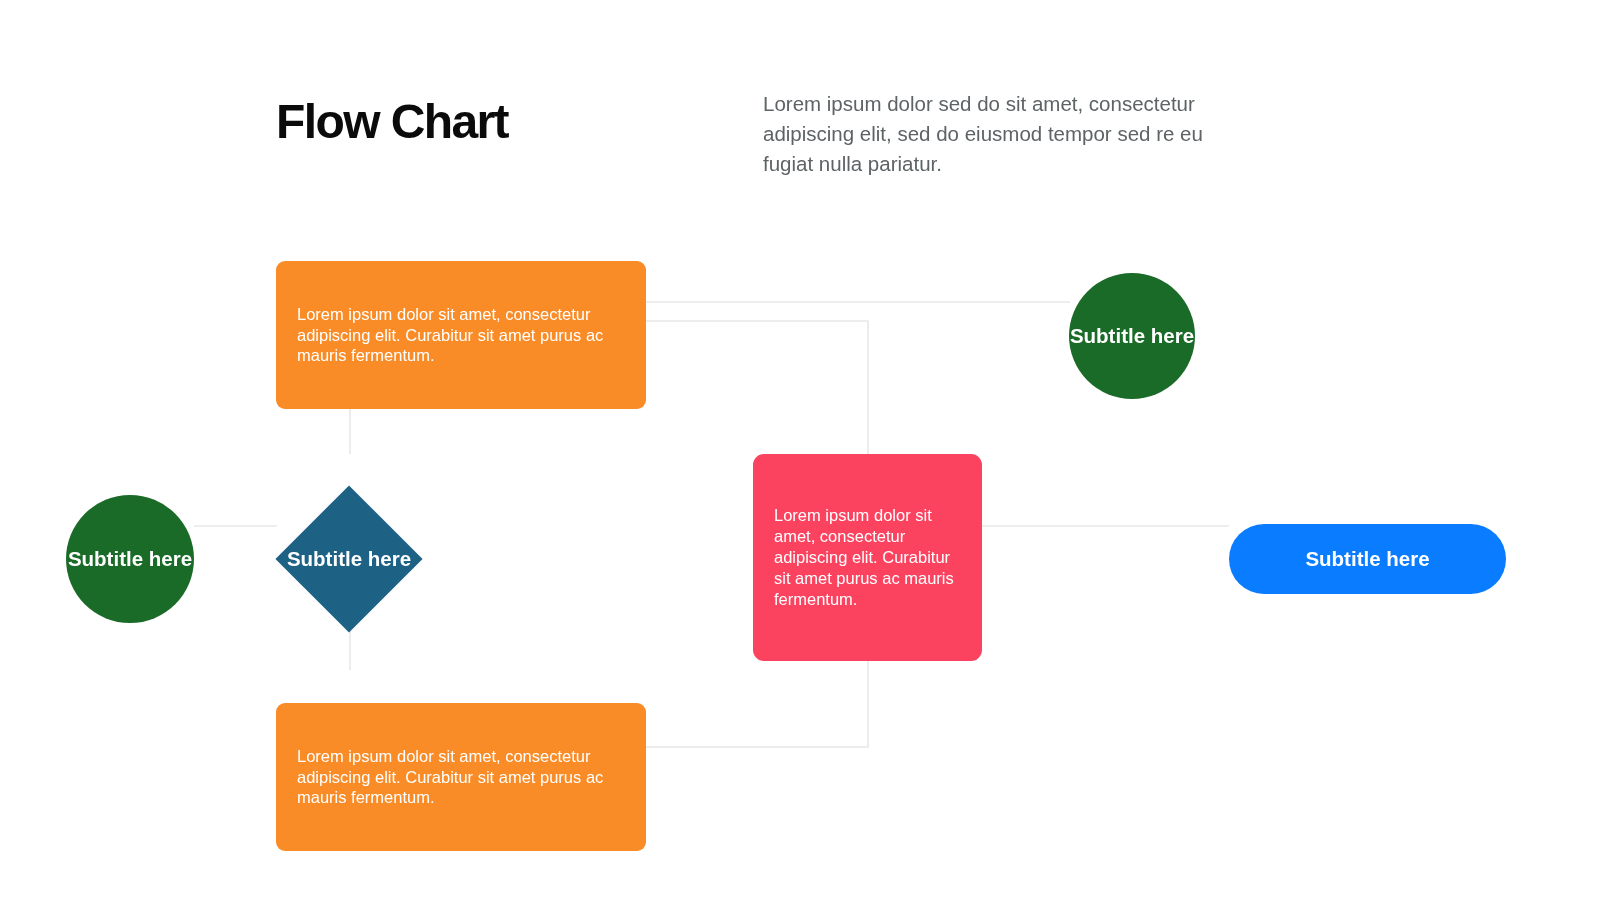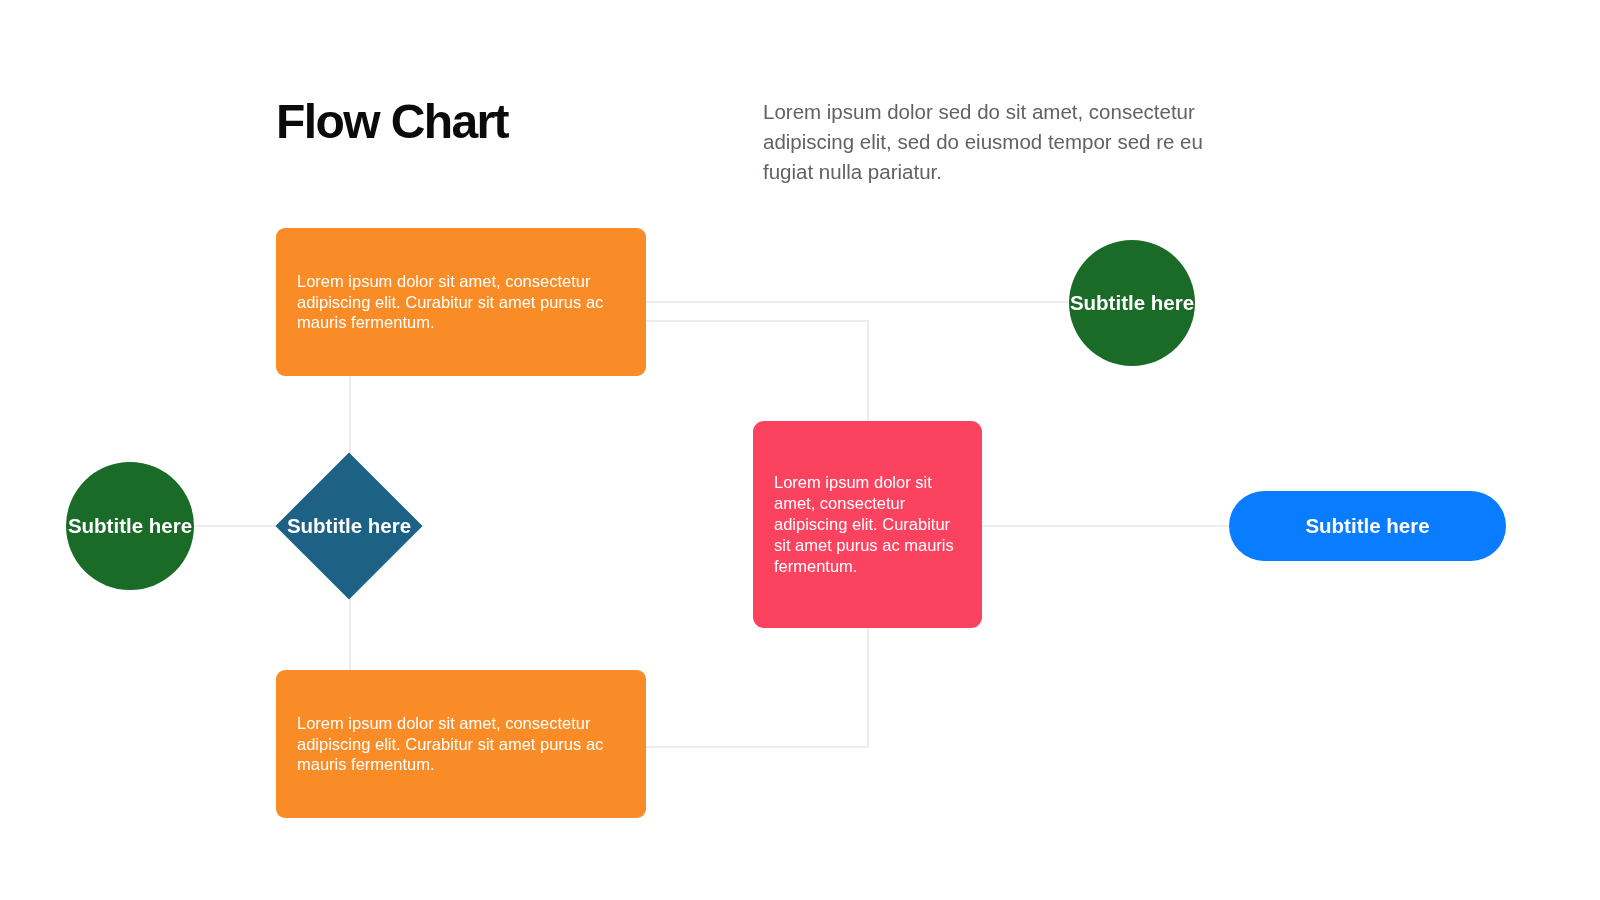--- a/index.html
+++ b/index.html
@@ -28,21 +28,21 @@
     font-size: 48px;
     font-weight: 700;
     letter-spacing: -1.6px;
     color: #0b0b0b;
     line-height: 1.0;
     white-space: nowrap;
   }
   #page-description {
     position: absolute;
     left: 763px;
-    top: 97px;
+    top: 89px;
     width: 470px;
     font-size: 20.5px;
     line-height: 30px;
     color: #5e6366;
     font-weight: 400;
   }
 
   
   #connectors {
     position: absolute;
@@ -51,20 +51,21 @@
     width: 1600px;
     height: 900px;
     pointer-events: none;
   }
 
   
   .node {
     position: absolute;
     box-sizing: border-box;
     color: #ffffff;
+    margin-top: 33px;
   }
 
   .box {
     border-radius: 9px;
     display: flex;
     align-items: center;
   }
   .box .box-text {
     font-size: 16.5px;
     line-height: 20.8px;

